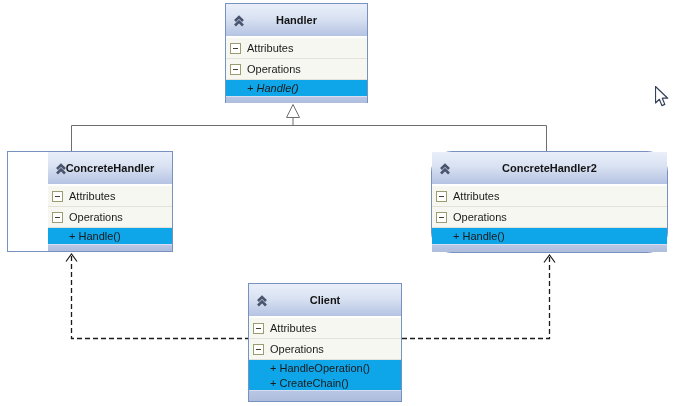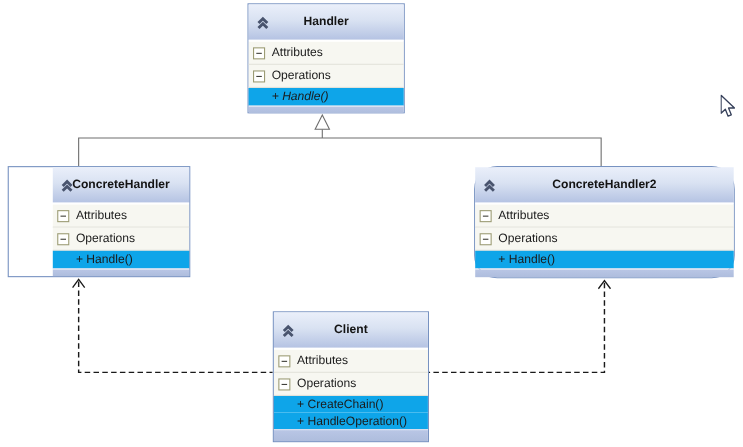--- a/index.html
+++ b/index.html
@@ -126,41 +126,41 @@
     <div class="uml-section">
       <span class="minusbox"></span>
       <span class="lbl">Operations</span>
     </div>
     <div class="uml-member">
       <span class="lbl">+ Handle()</span>
     </div>
     <div class="uml-footer"></div>
   </div>
 
-  <div class="uml-box" style="left:248px;top:283px;width:142px;height:119px;">
+  <div class="uml-box" style="left:248px;top:283px;width:154px;height:119px;">
     <div class="uml-header">
       <svg class="chev" viewBox="0 0 16 16">
         <path d="M4,9 L8,5 L12,9 M4,13.5 L8,9.5 L12,13.5" fill="none" stroke="#49546e" stroke-width="2.6"></path>
       </svg>
       <span class="uml-title lbl">Client</span>
     </div>
     <div class="hdr-gap"></div>
     <div class="uml-section">
       <span class="minusbox"></span>
       <span class="lbl">Attributes</span>
     </div>
     <div class="uml-section">
       <span class="minusbox"></span>
       <span class="lbl">Operations</span>
     </div>
     <div class="uml-member" style="height:15px;">
-      <span class="lbl">+ CreateChain()</span>
+      <span class="lbl">+ HandleOperation()</span>
     </div>
     <div class="uml-member" style="height:15px;">
-      <span class="lbl">+ HandleOperation()</span>
+      <span class="lbl">+ CreateChain()</span>
     </div>
     <div class="uml-footer"></div>
   </div>
 
   <svg style="position:absolute;left:655px;top:86px;z-index:3;" width="15" height="22" viewBox="0 0 15 22">
     <polygon points="0.5,0.5 0.5,17 4.4,13.3 6.9,19.6 9.8,18.4 7.3,12.2 12.7,12.2" fill="#ffffff" stroke="#36405a" stroke-width="1.2" stroke-linejoin="round"></polygon>
   </svg>
 
 </div>
 

